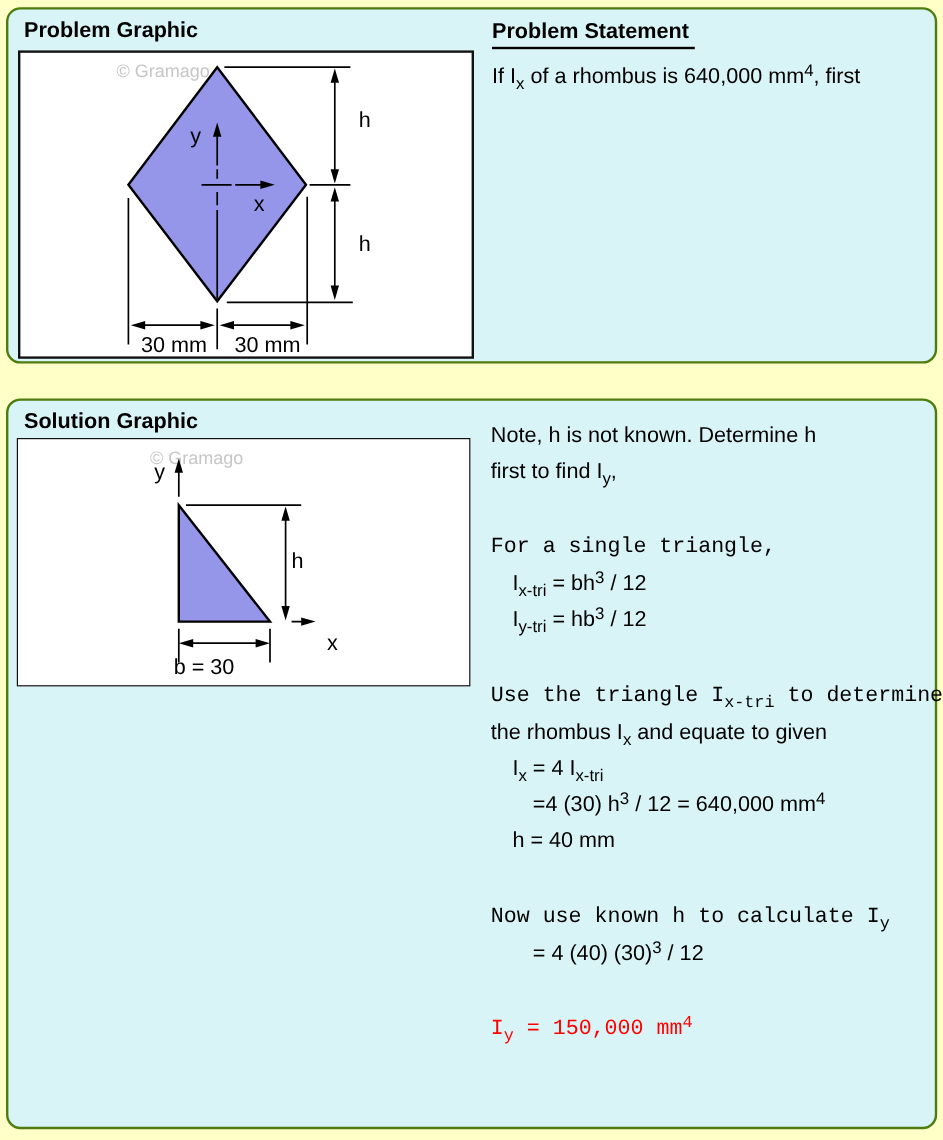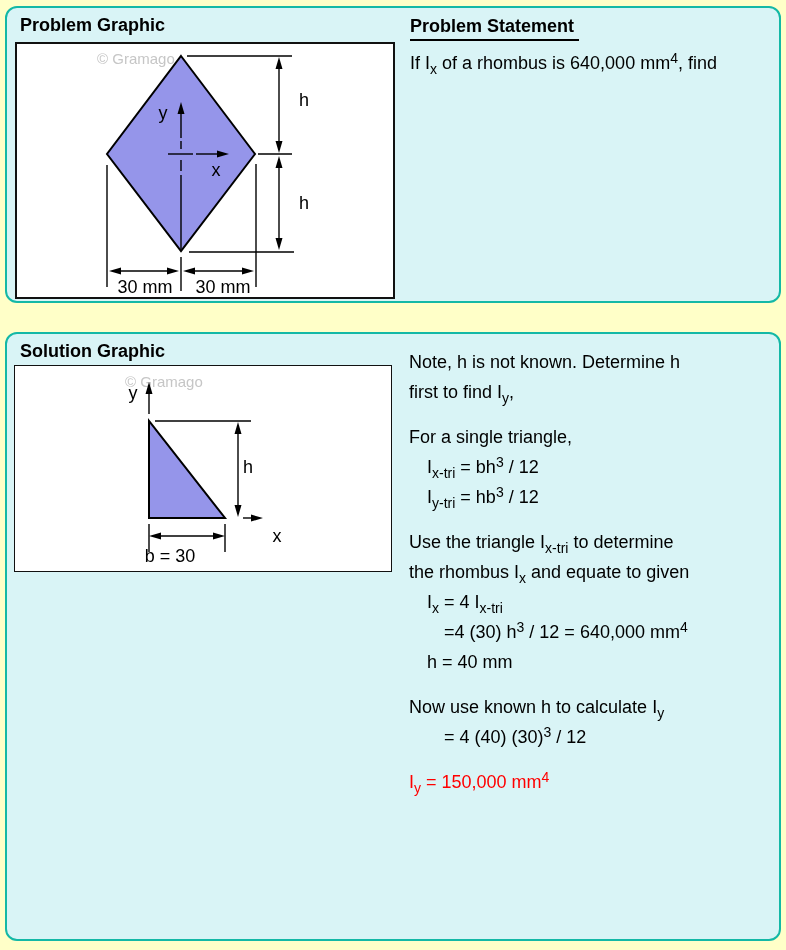--- a/index.html
+++ b/index.html
@@ -15,21 +15,21 @@
     width: 786px; height: 950px;
     background: var(--page-bg);
     font-family: "Liberation Sans", sans-serif;
     color: #000;
     position: relative;
     overflow: hidden;
   }
   .panel {
     position: absolute; left: 5px; width: 776px;
     background: var(--panel-bg);
-    border: 2px solid #14b8a6;
+    border: 2px solid #4d7c0f;
     border-radius: 12px;
   }
   #problem-panel { top: 6px; height: 297px; }
   #solution-panel { top: 332px; height: 609px; }
   .panel-title {
     position: absolute; left: 13px; top: 7px;
     font-size: 18px; font-weight: bold; margin: 0;
   }
   .gbox { position: absolute; background: #fff; border: 2px solid #111; }
   #problem-gbox { left: 8px; top: 34px; width: 380px; height: 257px; }
@@ -42,21 +42,21 @@
   .col-title {
     display: inline-block;
     font-size: 18px; font-weight: bold; margin: 0;
     border-bottom: 2px solid #000;
     padding: 0 5px 2px 0;
   }
   .stmt-body { margin-top: 9px; }
   .stmt-line { font-size: 18px; line-height: 27px; white-space: nowrap; }
   .steps-body { margin-top: 6px; }
   .step-line { font-size: 18px; line-height: 30px; white-space: nowrap; }
-  .gap  { margin-top: 15px; }
+  .gap  { margin-top: 34px; font-family: Liberation Mono, monospace; }
   .ind1 { padding-left: 18px; }
   .ind2 { padding-left: 35px; }
   .answer { color: var(--answer-red); }
   .sub { font-size: 14px; vertical-align: -5px; line-height: 0; }
   .sup { font-size: 14px; vertical-align: 6px;  line-height: 0; }
 
   svg text { font-family: "Liberation Sans", sans-serif; font-size: 18px; fill: #000; }
   svg text.wm { font-size: 15px; fill: var(--wm-color); }
   .shape { fill: var(--shape-fill); stroke: #000; stroke-width: 2; }
   .ln { stroke: #000; stroke-width: 1.4; fill: none; }
@@ -118,21 +118,21 @@
           <polygon class="ar" points="237,227 225,223.5 225,230.5"></polygon>
         </g>
         <text x="128" y="249" text-anchor="middle">30 mm</text>
         <text x="206" y="249" text-anchor="middle">30 mm</text>
       </svg>
     </div>
 
     <div class="col" id="statement-col">
       <h2 class="col-title">Problem Statement</h2>
       <div class="stmt-body">
-        <div class="stmt-line"><span>If I</span><span class="sub">x</span><span> of a rhombus is 640,000 mm</span><span class="sup">4</span><span>, find</span></div>
+        <div class="stmt-line"><span>If I</span><span class="sub">x</span><span> of a rhombus is 640,000 mm</span><span class="sup">4</span><span>, first</span></div>
       </div>
     </div>
   </section>
 
   <section class="panel" id="solution-panel">
     <h2 class="panel-title">Solution Graphic</h2>
 
     <div class="gbox" id="solution-gbox">
       <svg viewBox="0 0 376 205">
         <text class="wm" x="110" y="21">© Gramago</text>

